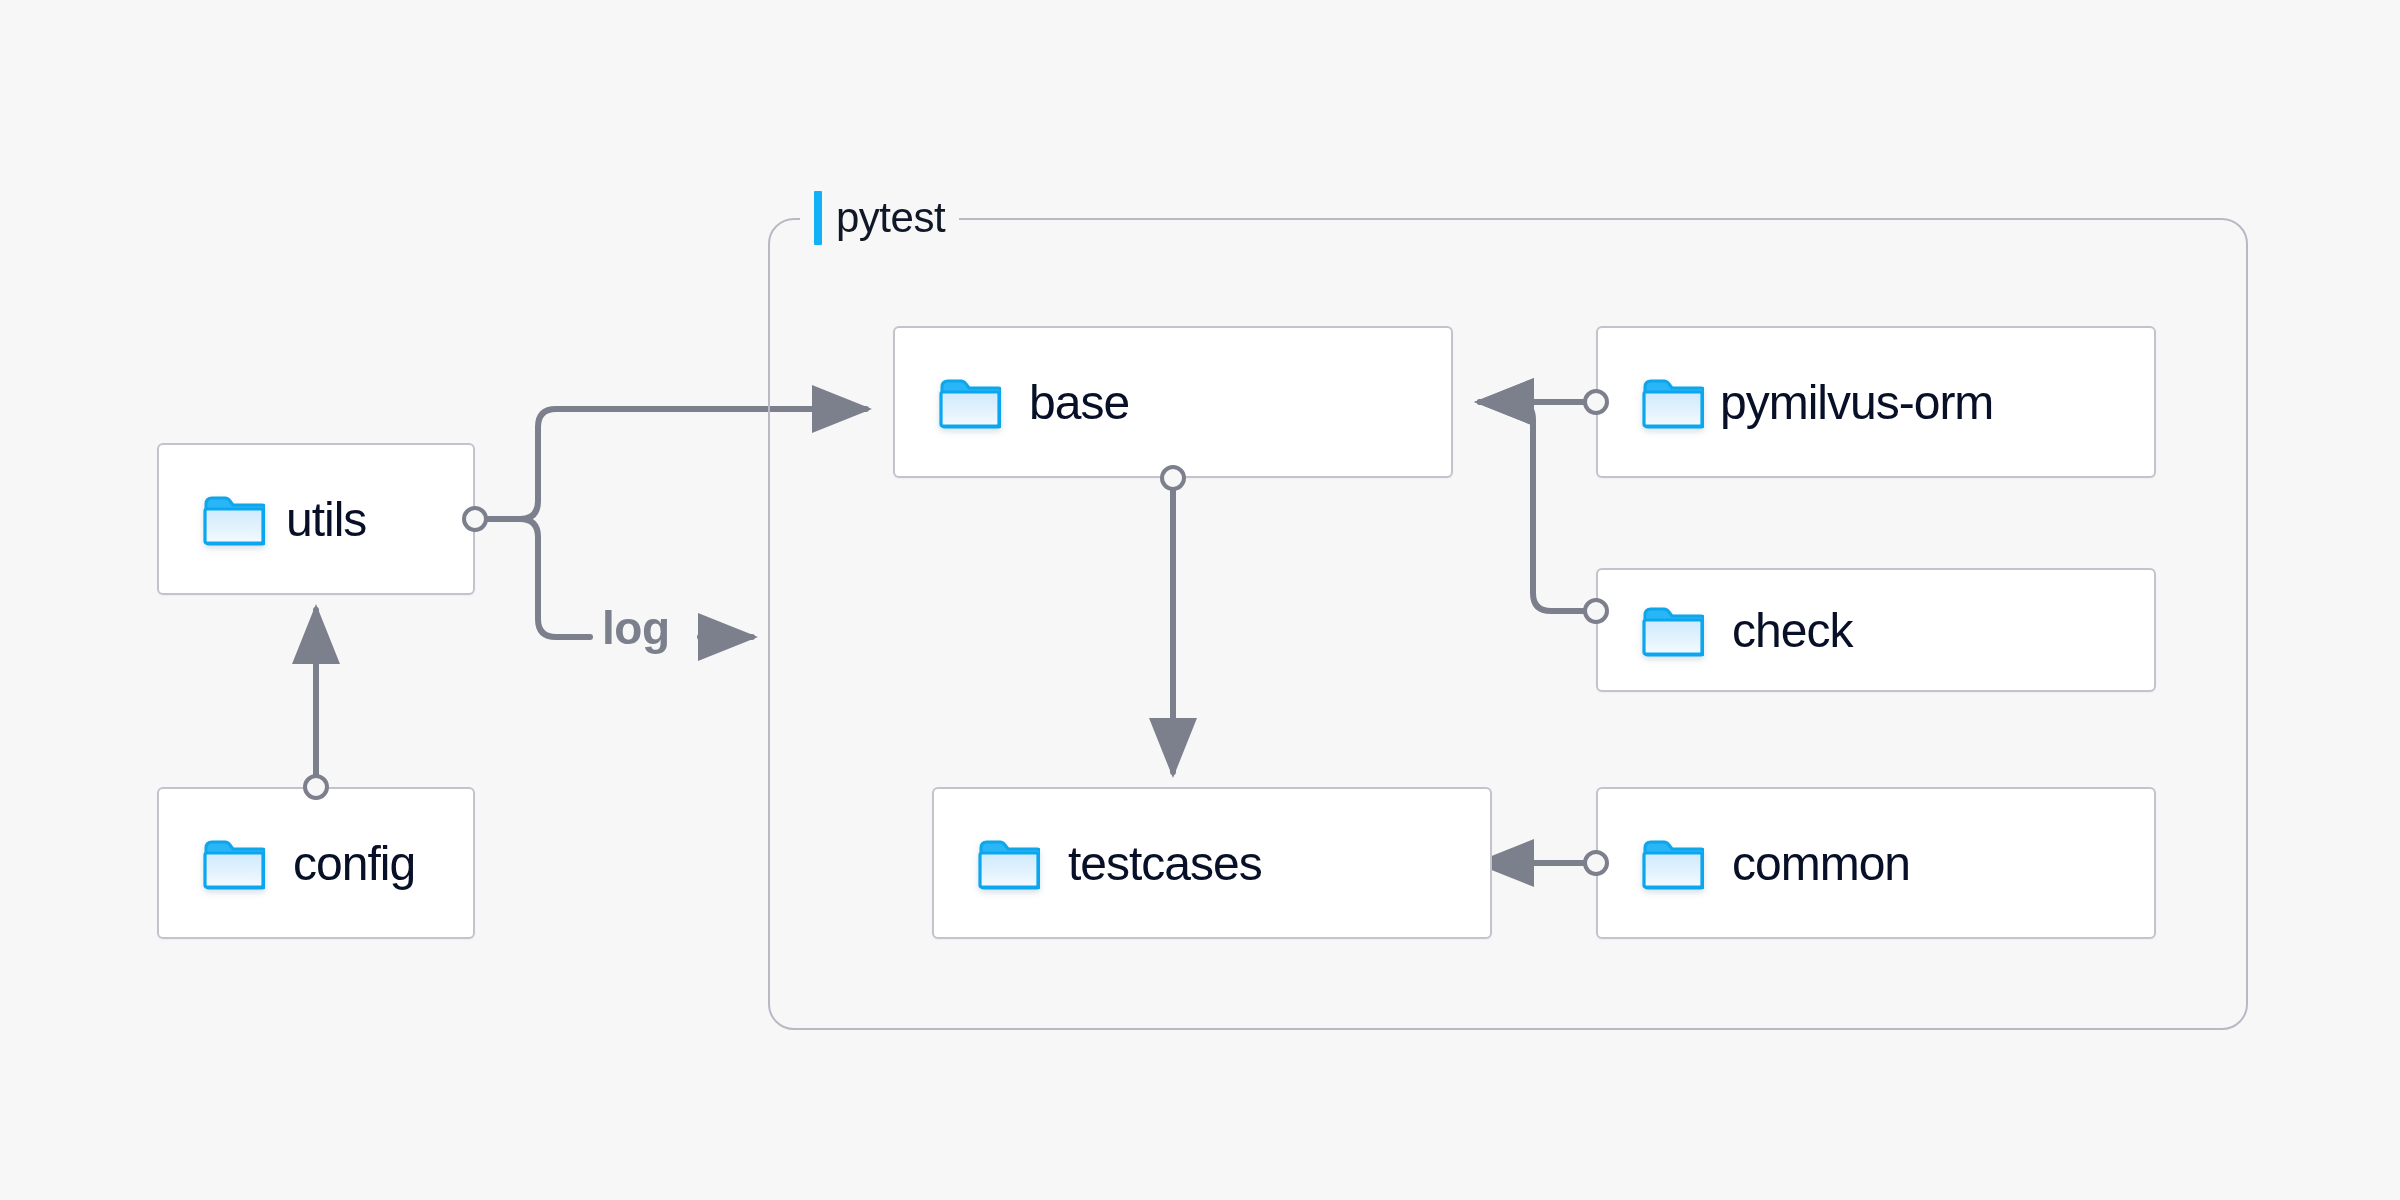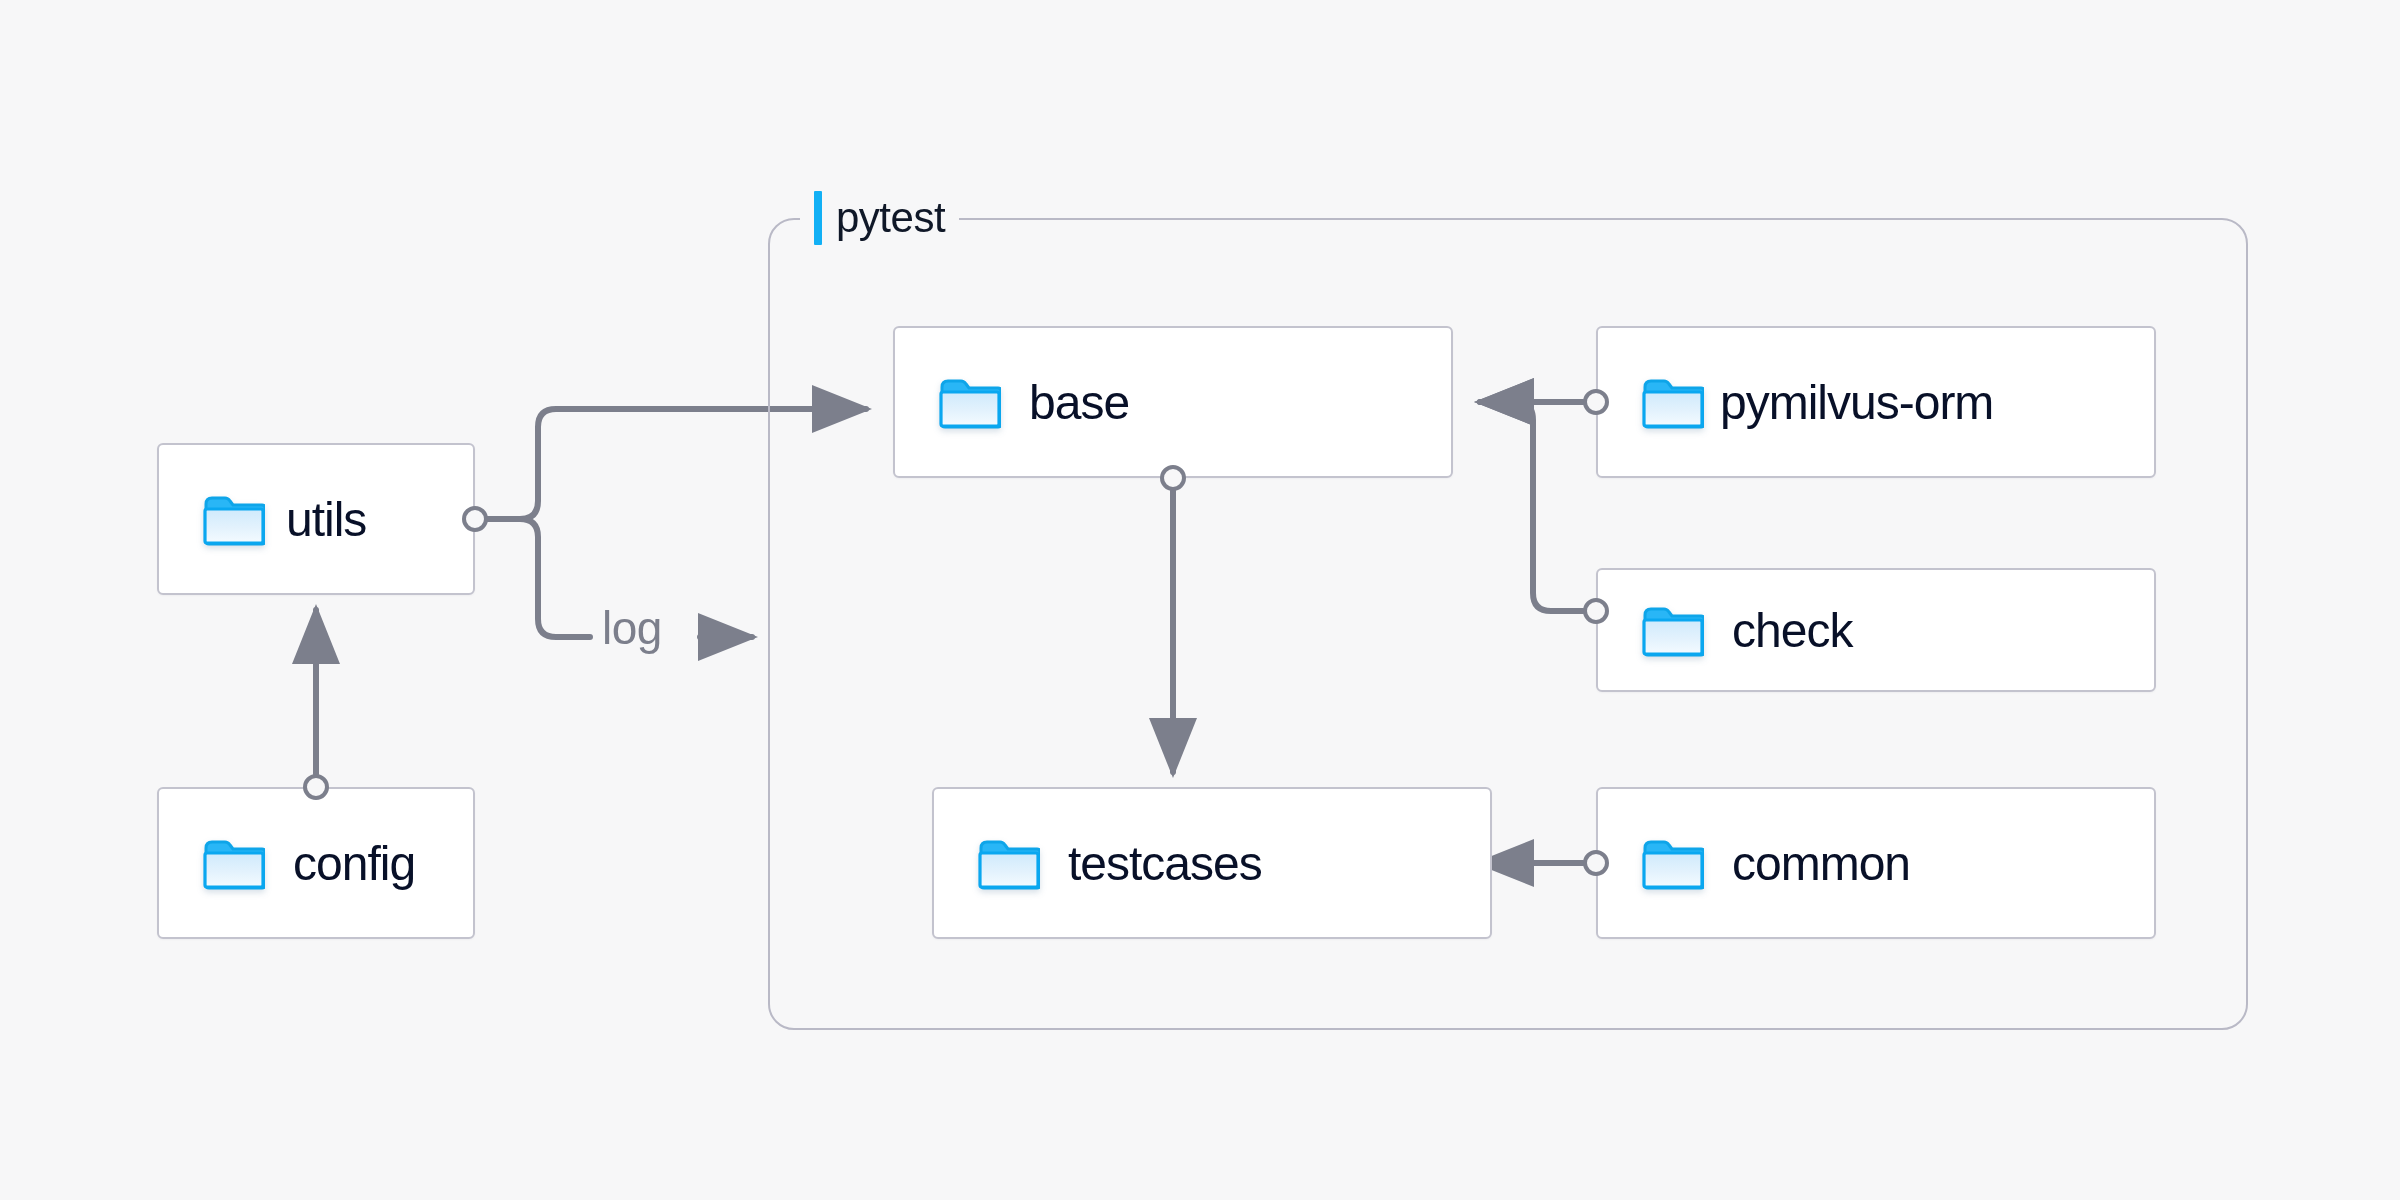--- a/index.html
+++ b/index.html
@@ -209,15 +209,15 @@
     <span class="folder-icon">
       <svg viewBox="0 0 62 54" width="62" height="54">
         <path d="M3 12 q0-6 6-6 h13 q3 0 5 3 l3 4 h29 q3 0 3 3 v33 q0 3-3 3 H6 q-3 0-3-3 z" fill="#29b6f6" stroke="#0ea5e9" stroke-width="3" stroke-linejoin="round"></path>
         <path d="M4 17 h54 q2 0 2 2 v30 q0 2-2 2 H4 q-2 0-2-2 V19 q0-2 2-2 z" fill="url(#folderGrad)" stroke="#0aa7f0" stroke-width="3.2" stroke-linejoin="round"></path>
       </svg>
     </span>
     <span class="node-label">common</span>
   </div>
   <div class="port" style="left:1583px; top:850px;"></div>
 
-  <div class="edge-label" style="left:594px; top:601px;">log</div>
+  <div class="edge-label" style="left:594px; top:601px;font-weight:bold;">log</div>
 
 </div>
 
 </body></html>

